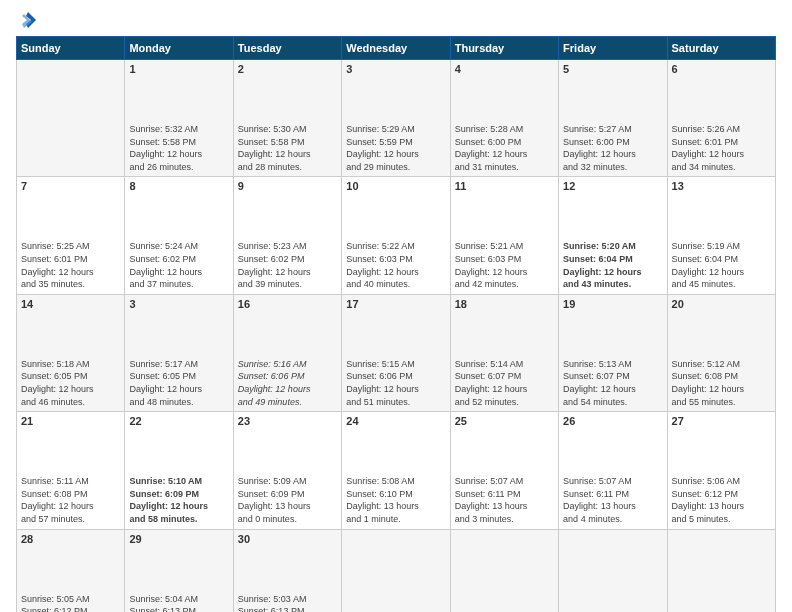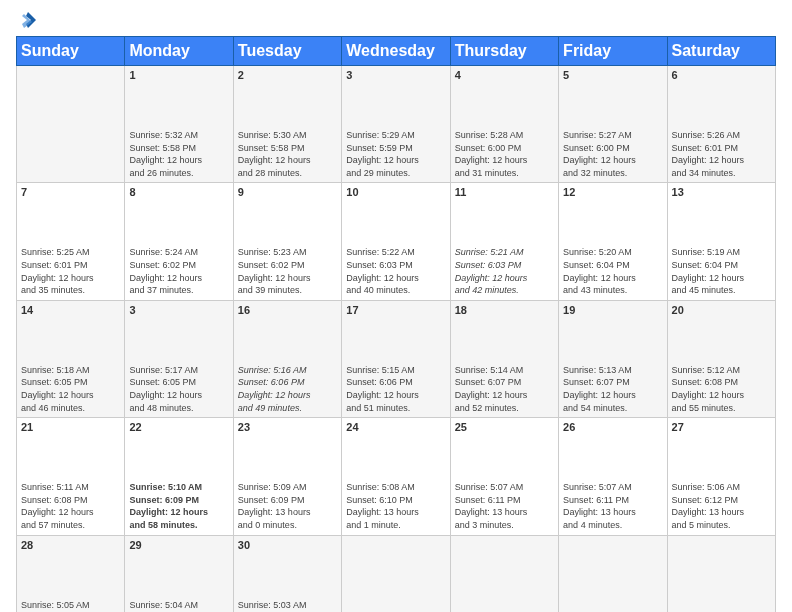--- a/index.html
+++ b/index.html
@@ -55,23 +55,23 @@
     .location-title {
       font-size: 15px;
       color: #333;
     }
     table {
       width: 100%;
       border-collapse: collapse;
       table-layout: fixed;
     }
     thead tr th {
-      background-color: #3b82f6;
+      background-color: #0c4a6e;
       color: #fff;
-      font-size: 16px;
+      font-size: 11px;
       font-weight: bold;
       padding: 5px 4px;
       text-align: left;
       border: 1px solid #1a5fa8;
       margin-top: 12px;
     }
     tbody tr td {
       vertical-align: top;
       padding: 3px 4px;
       border: 1px solid #ccc;
@@ -201,28 +201,28 @@
           </td>
           <td>
             <span class="day-number">10</span>
             <div class="day-info" style="white-space: pre-line;">Sunrise: 5:22 AM
 Sunset: 6:03 PM
 Daylight: 12 hours
 and 40 minutes.</div>
           </td>
           <td>
             <span class="day-number">11</span>
-            <div class="day-info" style="white-space: pre-line; font-style: italic;">Sunrise: 5:21 AM
+            <div class="day-info" style="white-space: pre-line;">Sunrise: 5:21 AM
 Sunset: 6:03 PM
 Daylight: 12 hours
 and 42 minutes.</div>
           </td>
           <td>
             <span class="day-number">12</span>
-            <div class="day-info" style="white-space: pre-line;">Sunrise: 5:20 AM
+            <div class="day-info" style="white-space: pre-line; font-weight: bold;">Sunrise: 5:20 AM
 Sunset: 6:04 PM
 Daylight: 12 hours
 and 43 minutes.</div>
           </td>
           <td>
             <span class="day-number">13</span>
             <div class="day-info" style="white-space: pre-line;">Sunrise: 5:19 AM
 Sunset: 6:04 PM
 Daylight: 12 hours
 and 45 minutes.</div>

